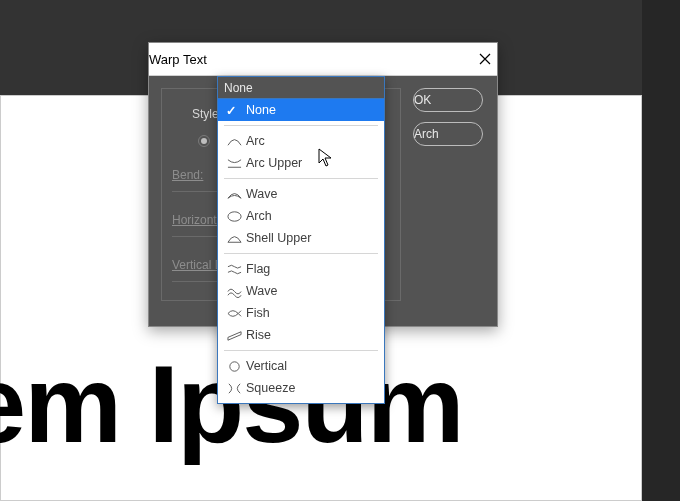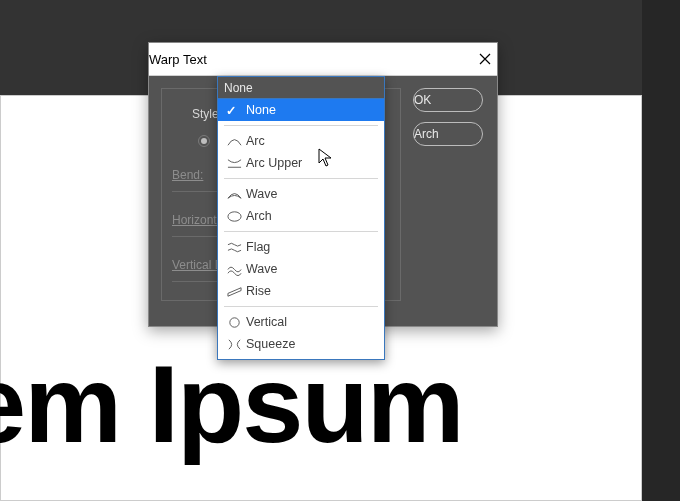--- a/index.html
+++ b/index.html
@@ -288,37 +288,53 @@
     <span>Wave</span>
   </div>
   <div class="dd-item">
     <span class="dd-icon">
         <svg viewBox="0 0 16 12">
           <ellipse cx="8" cy="6" rx="7" ry="5"></ellipse>
         </svg>
       </span>
     <span>Arch</span>
   </div>
+  <div class="dd-item">
+    <span class="dd-icon">
+        <svg viewBox="0 0 16 12">
+          <path d="M1 10 Q8 -2 15 10 M1 10 L15 10"></path>
+        </svg>
+      </span>
+    <span>Shell Upper</span>
+  </div>
   <div class="dd-sep"></div>
 
   <div class="dd-item">
     <span class="dd-icon">
         <svg viewBox="0 0 16 12">
           <path d="M1 3 Q5 0 8 3 T15 3 M1 9 Q5 6 8 9 T15 9"></path>
         </svg>
       </span>
     <span>Flag</span>
   </div>
   <div class="dd-item">
     <span class="dd-icon">
         <svg viewBox="0 0 16 12">
           <path d="M1 6 Q4 1 8 6 T15 6 M1 10 Q4 5 8 10 T15 10"></path>
         </svg>
       </span>
     <span>Wave</span>
+  </div>
+  <div class="dd-item">
+    <span class="dd-icon">
+        <svg viewBox="0 0 16 12">
+          <path d="M1 6 Q6 0 12 6 Q6 12 1 6 M12 6 L15 3 M12 6 L15 9"></path>
+        </svg>
+      </span>
+    <span>Fish</span>
   </div>
   <div class="dd-item">
     <span class="dd-icon">
         <svg viewBox="0 0 16 12">
           <path d="M1 8 L15 2 M1 11 L15 5 M1 8 L1 11 M15 2 L15 5"></path>
         </svg>
       </span>
     <span>Rise</span>
   </div>
   <div class="dd-sep"></div>

